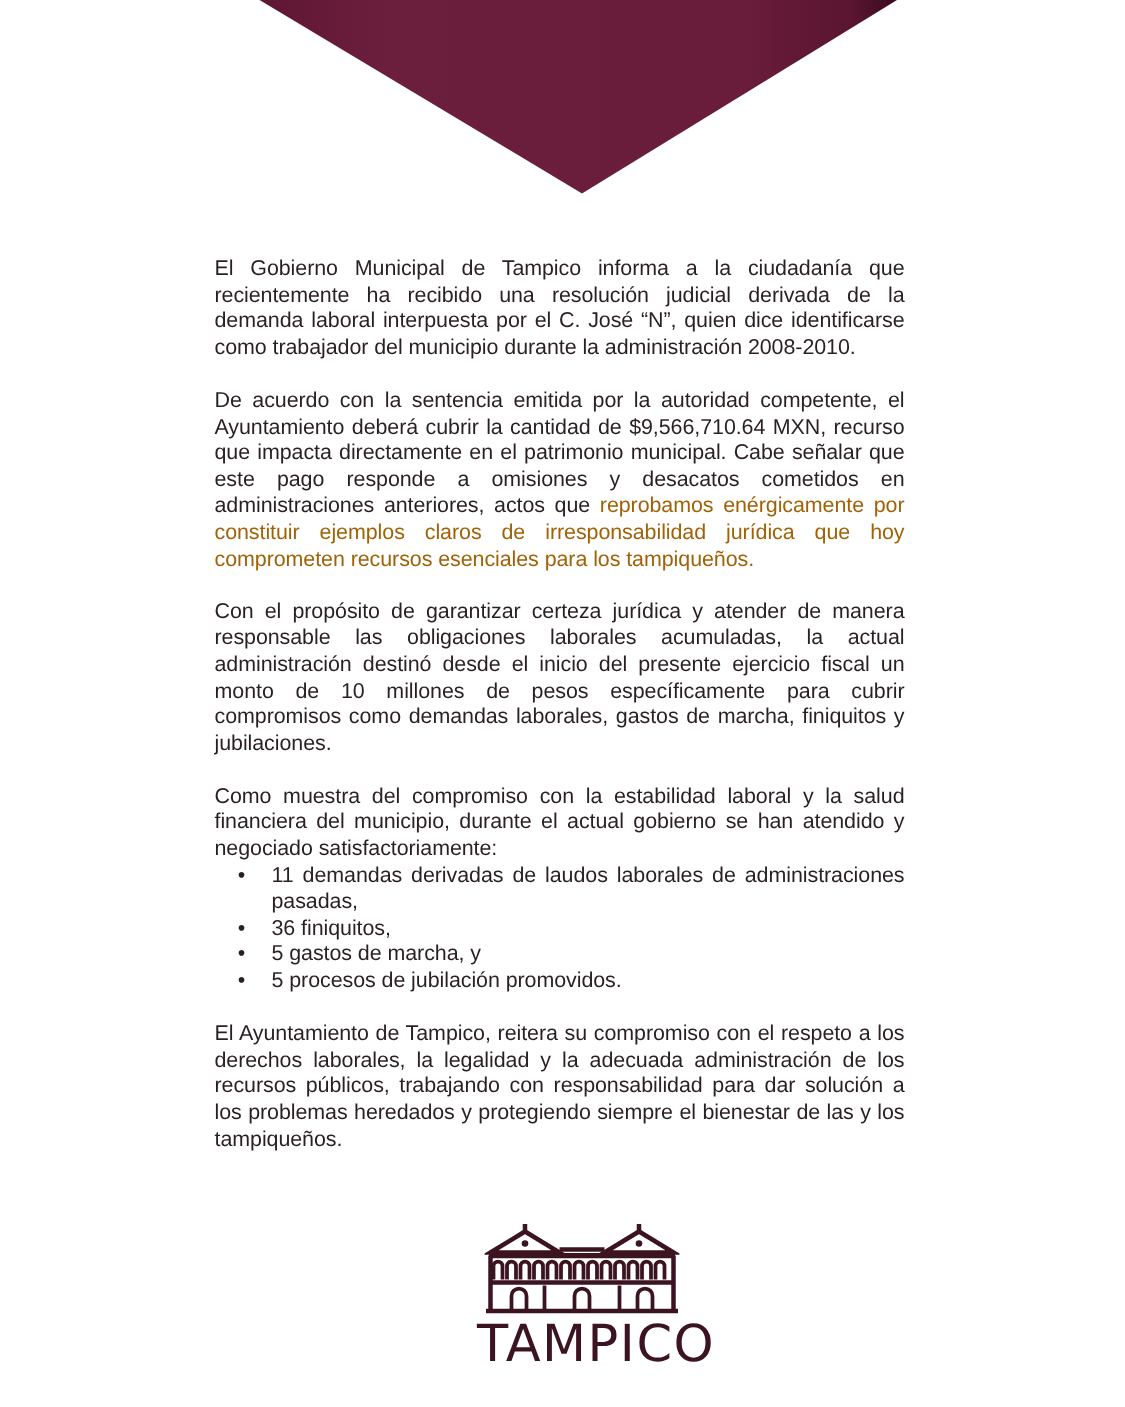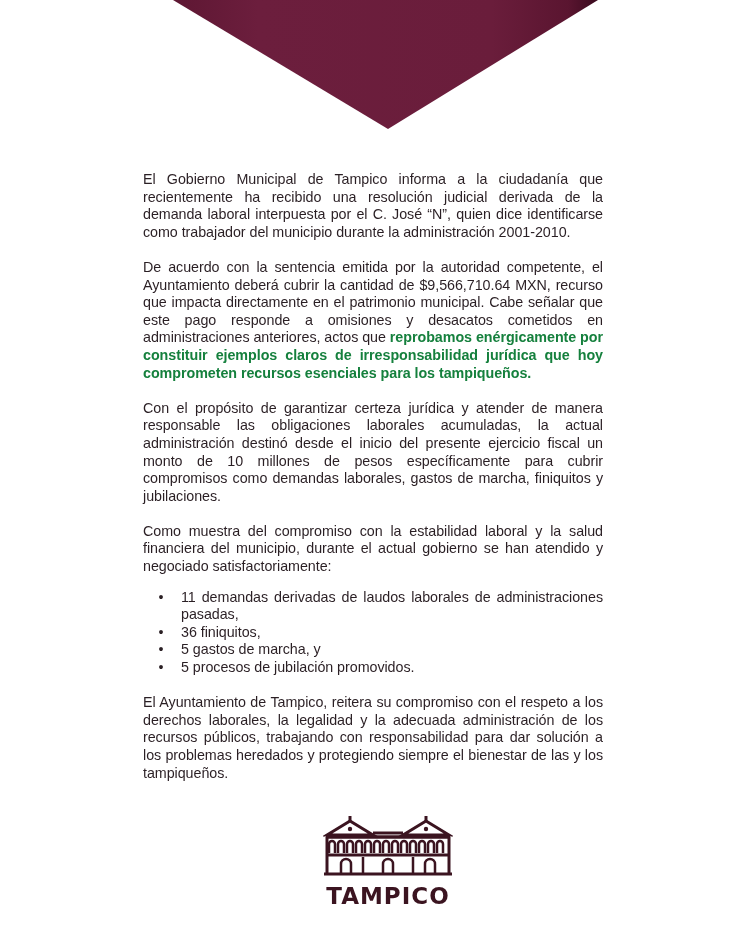--- a/index.html
+++ b/index.html
@@ -28,24 +28,24 @@
       top: 171px;
       width: 460px;
       font-size: 14.3px;
       line-height: 17.6px;
       text-align: justify;
       letter-spacing: -0.05px;
     }
     .content p {
       margin: 0 0 17.6px 0;
     }
-    .content p.last-line-tight { margin-bottom: 13px; }
+    .content p.last-line-tight { margin-bottom: 0; }
     .content b {
-      font-weight: bold;
-      color: #15803d;
+      font-weight: normal;
+      color: #a16207;
     }
     .list {
       margin: 0 0 17.6px 0;
       padding: 0;
       list-style: none;
     }
     .list li {
       position: relative;
       padding-left: 26px;
       margin-left: 12px;
@@ -70,22 +70,22 @@
       top: 813px;
       width: 140px;
       text-align: center;
     }
     .logo svg {
       display: block;
       margin: 0 auto;
     }
     .logo-text {
       font-family: "DejaVu Sans", sans-serif;
-      font-weight: bold;
-      font-size: 23px;
+      font-weight: normal;
+      font-size: 34px;
       letter-spacing: 1px;
       color: #3b1420;
       margin-top: 6px;
       line-height: 28px;
     }
   </style>
 </head>
 <body>
 
 <svg class="top-banner" viewBox="0 0 750 132" xmlns="http://www.w3.org/2000/svg">
@@ -95,21 +95,21 @@
       <stop offset="0.2" stop-color="#6c1e3d"></stop>
       <stop offset="0.75" stop-color="#6a1d3b"></stop>
       <stop offset="0.93" stop-color="#5a1530"></stop>
       <stop offset="1" stop-color="#3a0a1e"></stop>
     </linearGradient>
   </defs>
   <polygon points="173,0 598,0 388,129" fill="url(#bannerGrad)"></polygon>
 </svg>
 
 <div class="content">
-  <p>El Gobierno Municipal de Tampico informa a la ciudadanía que recientemente ha recibido una resolución judicial derivada de la demanda laboral interpuesta por el C. José “N”, quien dice identificarse como trabajador del municipio durante la administración 2001-2010.</p>
+  <p>El Gobierno Municipal de Tampico informa a la ciudadanía que recientemente ha recibido una resolución judicial derivada de la demanda laboral interpuesta por el C. José “N”, quien dice identificarse como trabajador del municipio durante la administración 2008-2010.</p>
   <p><span>De acuerdo con la sentencia emitida por la autoridad competente, el Ayuntamiento deberá cubrir la cantidad de $9,566,710.64 MXN, recurso que impacta directamente en el patrimonio municipal. Cabe señalar que este pago responde a omisiones y desacatos cometidos en administraciones anteriores, actos que </span><b>reprobamos enérgicamente por constituir ejemplos claros de irresponsabilidad jurídica que hoy comprometen recursos esenciales para los tampiqueños.</b></p>
   <p>Con el propósito de garantizar certeza jurídica y atender de manera responsable las obligaciones laborales acumuladas, la actual administración destinó desde el inicio del presente ejercicio fiscal un monto de 10 millones de pesos específicamente para cubrir compromisos como demandas laborales, gastos de marcha, finiquitos y jubilaciones.</p>
   <p class="last-line-tight">Como muestra del compromiso con la estabilidad laboral y la salud financiera del municipio, durante el actual gobierno se han atendido y negociado satisfactoriamente:</p>
   <ul class="list">
     <li class="first"><span class="bullet">•</span><span>11 demandas derivadas de laudos laborales de administraciones pasadas,</span></li>
     <li><span class="bullet">•</span><span>36 finiquitos,</span></li>
     <li><span class="bullet">•</span><span>5 gastos de marcha, y</span></li>
     <li><span class="bullet">•</span><span>5 procesos de jubilación promovidos.</span></li>
   </ul>
   <p>El Ayuntamiento de Tampico, reitera su compromiso con el respeto a los derechos laborales, la legalidad y la adecuada administración de los recursos públicos, trabajando con responsabilidad para dar solución a los problemas heredados y protegiendo siempre el bienestar de las y los tampiqueños.</p>

